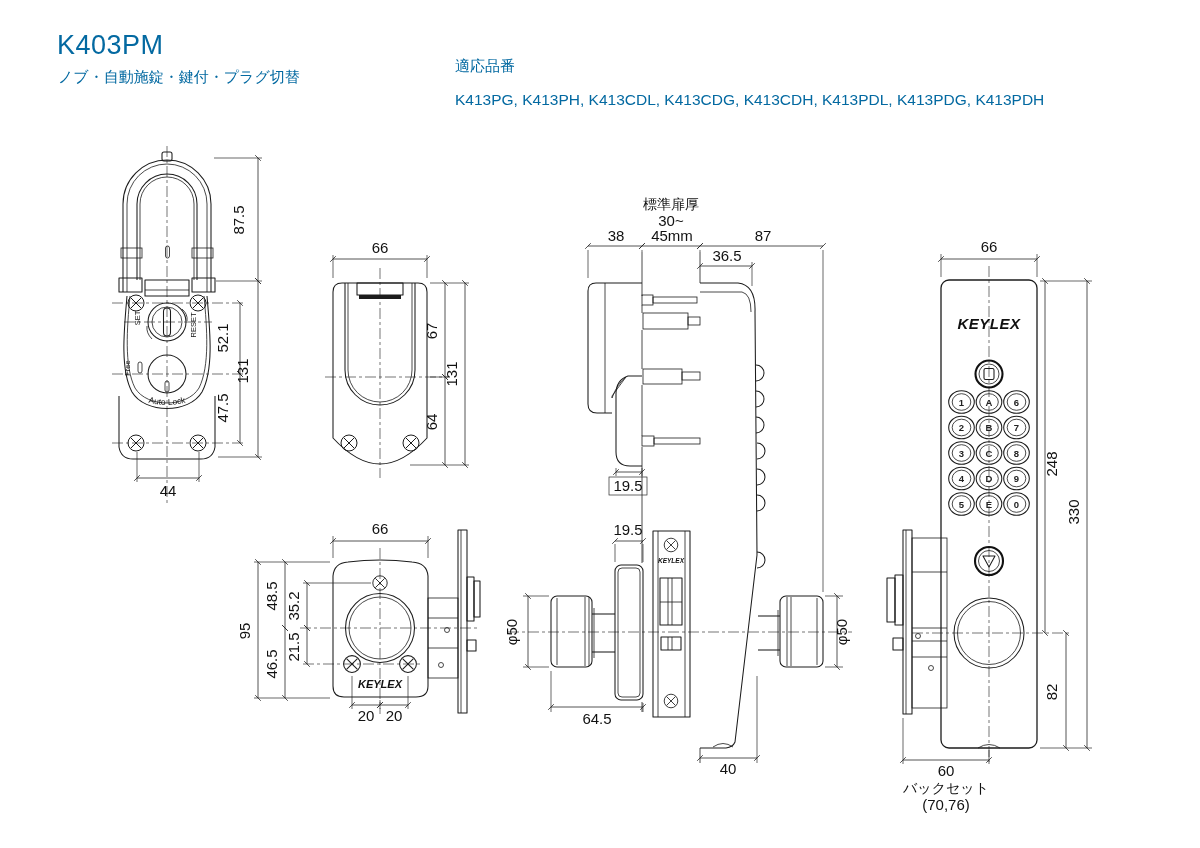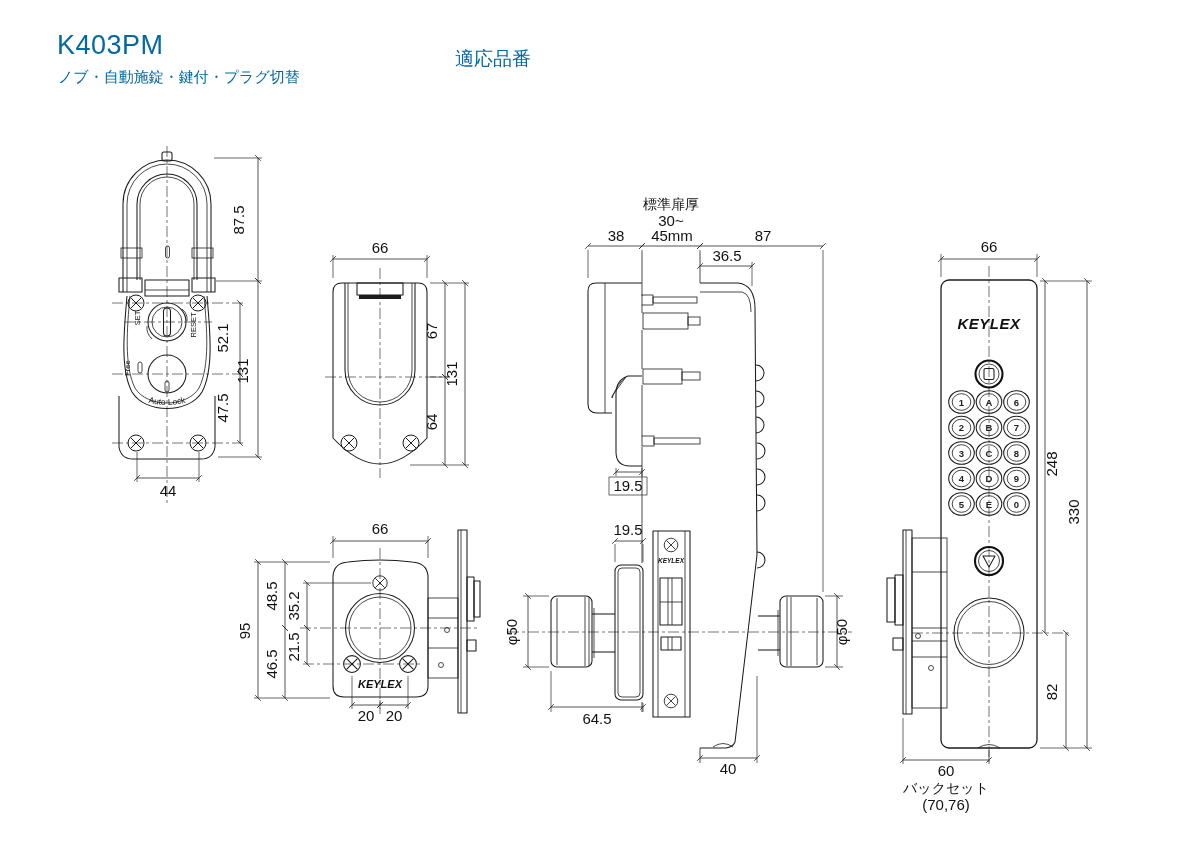--- a/index.html
+++ b/index.html
@@ -1,21 +1,21 @@
 <!DOCTYPE html>
 <html><head>
 <meta charset="utf-8">
 <style>
   html,body{margin:0;padding:0;background:#fff;}
   .canvas{position:relative;width:1200px;height:848px;background:#fff;overflow:hidden;
           font-family:"Liberation Sans",sans-serif;color:#0369a1;}
   .hdr{position:absolute;white-space:nowrap;}
   .title{left:57px;top:30px;font-size:27px;font-weight:500;letter-spacing:.5px;}
   .subtitle{left:58px;top:68px;font-size:15px;}
-  .models-heading{left:455px;top:46px;font-size:19px;font-family:Liberation Mono, monospace;}
+  .models-heading{left:455px;top:57px;font-size:15px;font-family:Liberation Mono, monospace;}
   .models-line1{left:455px;top:69px;font-size:15.5px;}
   .models-line2{left:455px;top:91px;font-size:15.5px;}
   svg{position:absolute;left:0;top:0;}
   .outline{fill:none;stroke:#1c1c1c;stroke-width:1.3;stroke-linejoin:round;stroke-linecap:round;}
   .med{fill:none;stroke:#1c1c1c;stroke-width:1.05;stroke-linejoin:round;}
   .thin{fill:none;stroke:#1c1c1c;stroke-width:0.8;}
   .bold{fill:none;stroke:#111;stroke-width:2.1;}
   .dim{fill:none;stroke:#2a2a2a;stroke-width:0.8;marker-start:url(#tick);marker-end:url(#tick);}
   .ext{fill:none;stroke:#2a2a2a;stroke-width:0.7;}
   .cl{fill:none;stroke:#3a3a3a;stroke-width:0.7;stroke-dasharray:11 3 3 3;}
@@ -27,20 +27,21 @@
   #screw *{stroke:#1c1c1c;stroke-width:1;fill:none;}
 </style>
 </head>
 <body>
 
 <div class="canvas">
 
   <div class="hdr title">K403PM</div>
   <div class="hdr subtitle">ノブ・自動施錠・鍵付・プラグ切替</div>
   <div class="hdr models-heading">適応品番</div>
+  <div class="hdr models-line2">K413PG, K413PH, K413CDL, K413CDG, K413CDH, K413PDL, K413PDG, K413PDH</div>
 
   <svg width="1200" height="848" viewBox="0 0 1200 848">
     <defs>
       <marker id="tick" markerWidth="9" markerHeight="9" refX="4.5" refY="4.5" orient="auto">
         <path d="M1,8 L8,1" stroke="#222" stroke-width="1" fill="none"></path>
       </marker>
       <g id="screw">
         <circle r="8"></circle>
         <line x1="-5.2" y1="-5.2" x2="5.2" y2="5.2"></line>
         <line x1="-5.2" y1="5.2" x2="5.2" y2="-5.2"></line>

